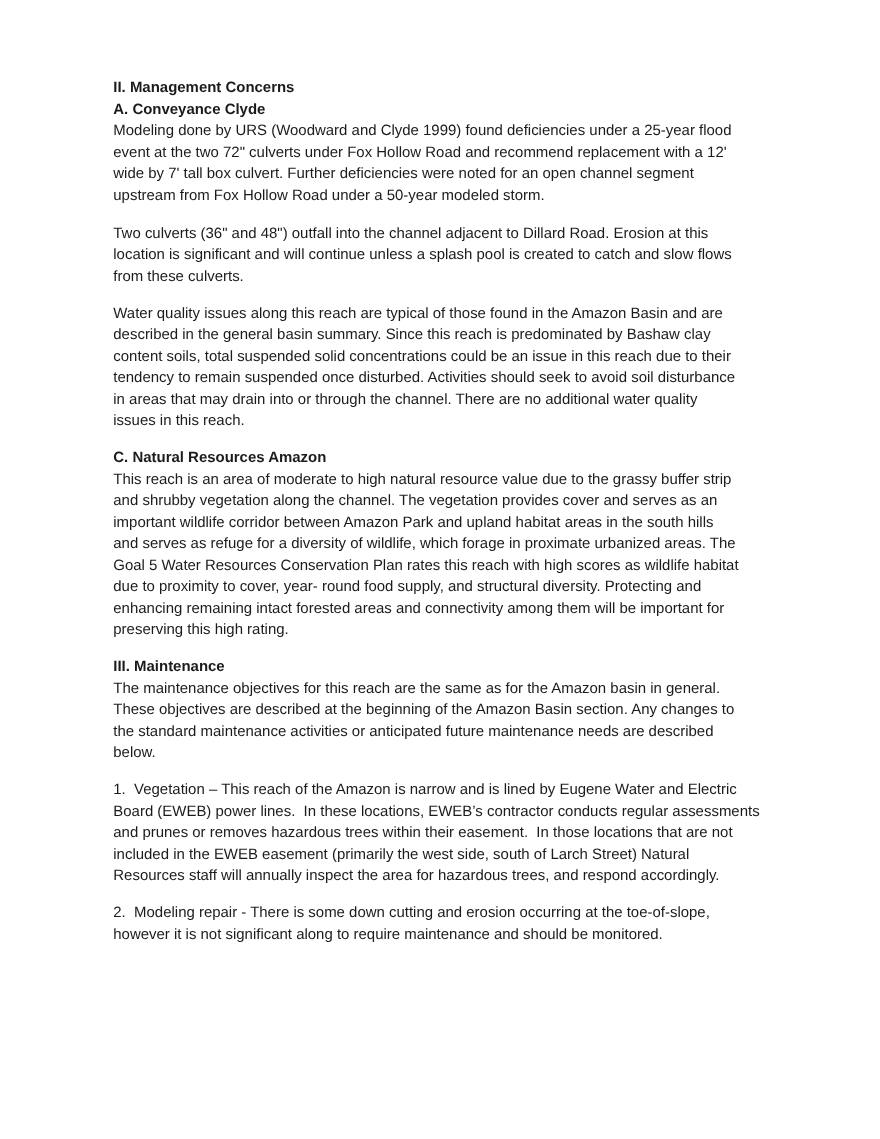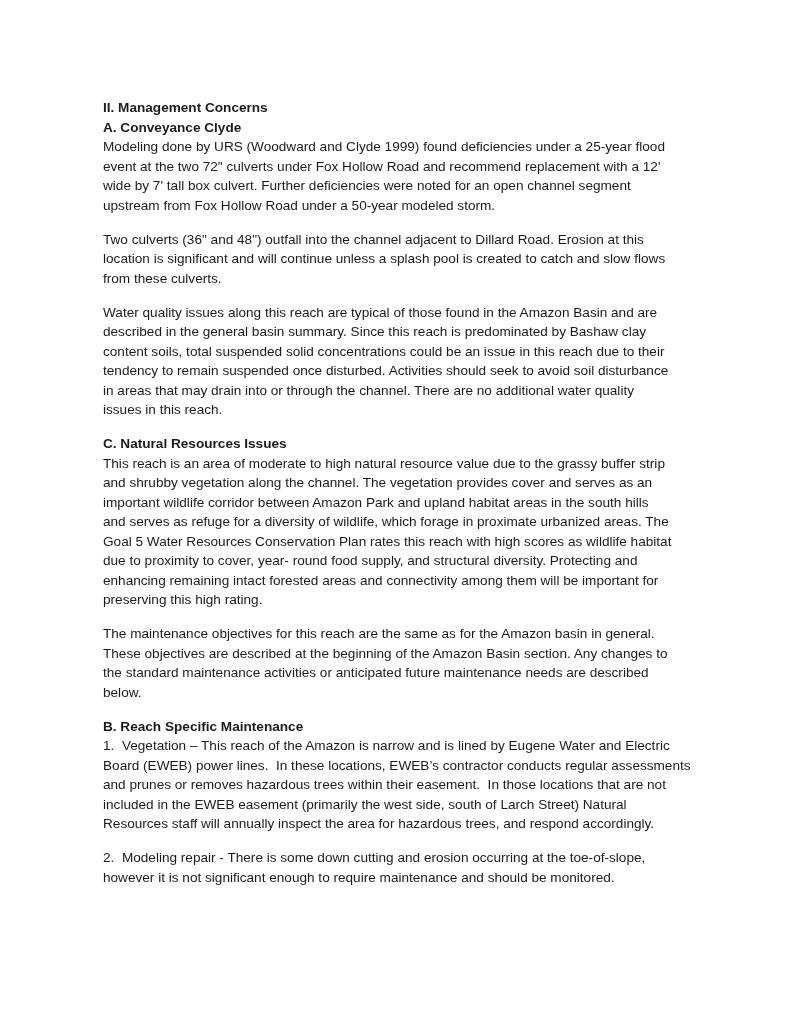--- a/index.html
+++ b/index.html
@@ -8,21 +8,20 @@
     background: #ffffff;
   }
   .page {
     position: relative;
     width: 800px;
     height: 887px;
     background: #ffffff;
     font-family: "Liberation Sans", "DejaVu Sans", sans-serif;
     color: #1b1b1b;
     overflow: hidden;
-    margin-top: 28px;
   }
   .content {
     position: absolute;
     left: 103px;
     top: 70px;
     width: 645px;
     font-size: 13.6px;
     line-height: 19.5px;
   }
   .heading {
@@ -78,43 +77,43 @@
 location is significant and will continue unless a splash pool is created to catch and slow flows
 from these culverts.</p>
 
     <p class="para">Water quality issues along this reach are typical of those found in the Amazon Basin and are
 described in the general basin summary. Since this reach is predominated by Bashaw clay
 content soils, total suspended solid concentrations could be an issue in this reach due to their
 tendency to remain suspended once disturbed. Activities should seek to avoid soil disturbance
 in areas that may drain into or through the channel. There are no additional water quality
 issues in this reach.</p>
 
-    <h3 class="heading">C. Natural Resources Issues</h3>
+    <h3 class="heading">C. Natural Resources Amazon</h3>
     <p class="para">This reach is an area of moderate to high natural resource value due to the grassy buffer strip
 and shrubby vegetation along the channel. The vegetation provides cover and serves as an
 important wildlife corridor between Amazon Park and upland habitat areas in the south hills
 and serves as refuge for a diversity of wildlife, which forage in proximate urbanized areas. The
 Goal 5 Water Resources Conservation Plan rates this reach with high scores as wildlife habitat
 due to proximity to cover, year- round food supply, and structural diversity. Protecting and
 enhancing remaining intact forested areas and connectivity among them will be important for
 preserving this high rating.</p>
 
+    <h2 class="heading">III. Maintenance</h2>
     <p class="para">The maintenance objectives for this reach are the same as for the Amazon basin in general.
 These objectives are described at the beginning of the Amazon Basin section. Any changes to
 the standard maintenance activities or anticipated future maintenance needs are described
 below.</p>
 
-    <h3 class="heading">B. Reach Specific Maintenance</h3>
     <p class="para"><span>1.  </span><span class="it">Vegetation</span><span> – This reach of the Amazon is narrow and is lined by Eugene Water and Electric
 Board (EWEB) power lines.  In these locations, EWEB’s contractor conducts regular assessments
 and prunes or removes hazardous trees within their easement.  In those locations that are not
 included in the EWEB easement (primarily the west side, south of Larch Street) Natural
 Resources staff will annually inspect the area for hazardous trees, and respond accordingly.</span></p>
     <p class="para"><span>2.  </span><span class="it">Modeling repair</span><span> - There is some down cutting and erosion occurring at the toe-of-slope,
-however it is not significant enough to require maintenance and should be monitored.</span></p>
+however it is not significant along to require maintenance and should be monitored.</span></p>
 
   </main>
 
   <footer class="footer">
     <div class="footer-rule"></div>
     <div class="footer-row">
       <span>Open Waterway Maintenance Plans (October 2022)</span>
       <span class="footer-page">25</span>
     </div>
   </footer>

